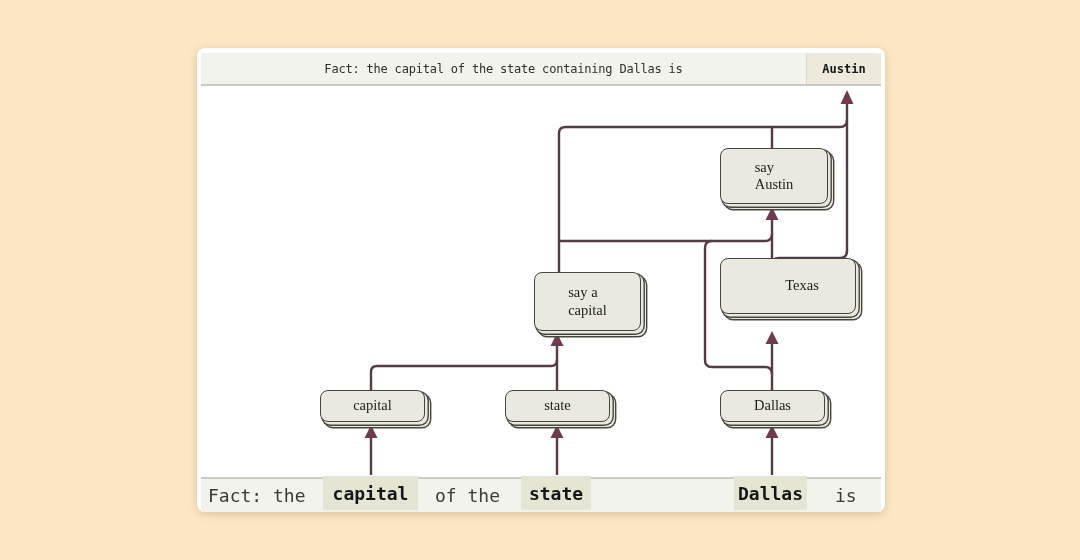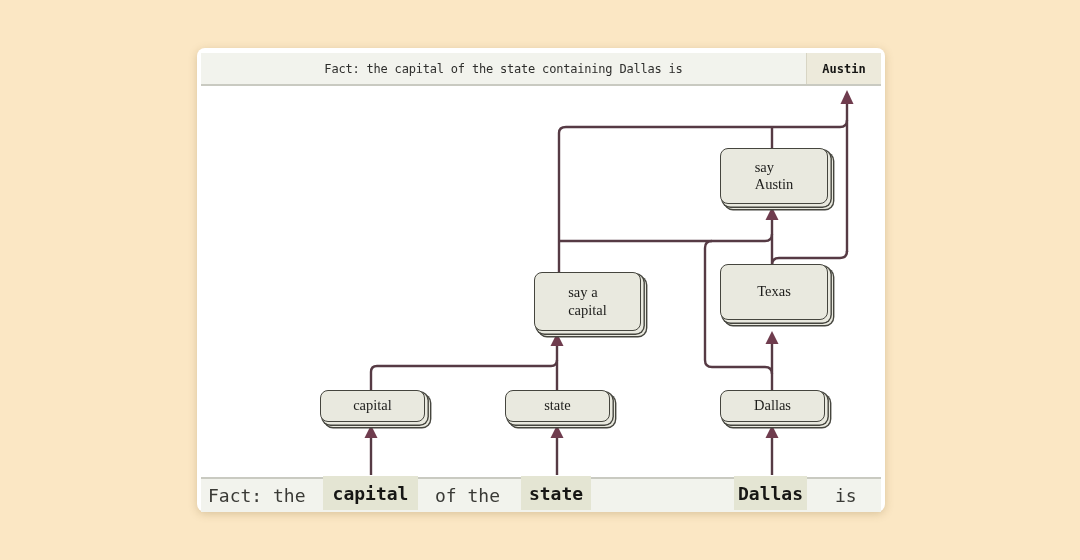--- a/index.html
+++ b/index.html
@@ -51,21 +51,21 @@
       2.5px 2.5px 0 0 #e9e9df,
       2.5px 2.5px 0 1.4px #45453e,
       5px 5px 0 0 #e9e9df,
       5px 5px 0 1.4px #45453e;
     display:flex;align-items:center;justify-content:center;
     font-size:14.5px;color:#1d1d1b;
     white-space:pre-line;line-height:1.2;font-family:Liberation Serif, serif;
   }
   .n-say-austin   {left:523px;top:100px;width:106px;height:54px;}
   .n-say-a-capital{left:310px;top:224px;width:105px;height:57px;margin-left:27px;}
-  .n-texas        {left:523px;top:216px;width:106px;height:54px;}
+  .n-texas        {left:523px;top:210px;width:106px;height:54px;padding-left:28px;}
   .n-capital      {left:123px;top:342px;width:103px;height:30px;}
   .n-state        {left:308px;top:342px;width:103px;height:30px;}
   .n-dallas       {left:523px;top:342px;width:103px;height:30px;}
 </style>
 </head>
 <body>
 
 <div class="card">
 
   <div class="top-bar">

